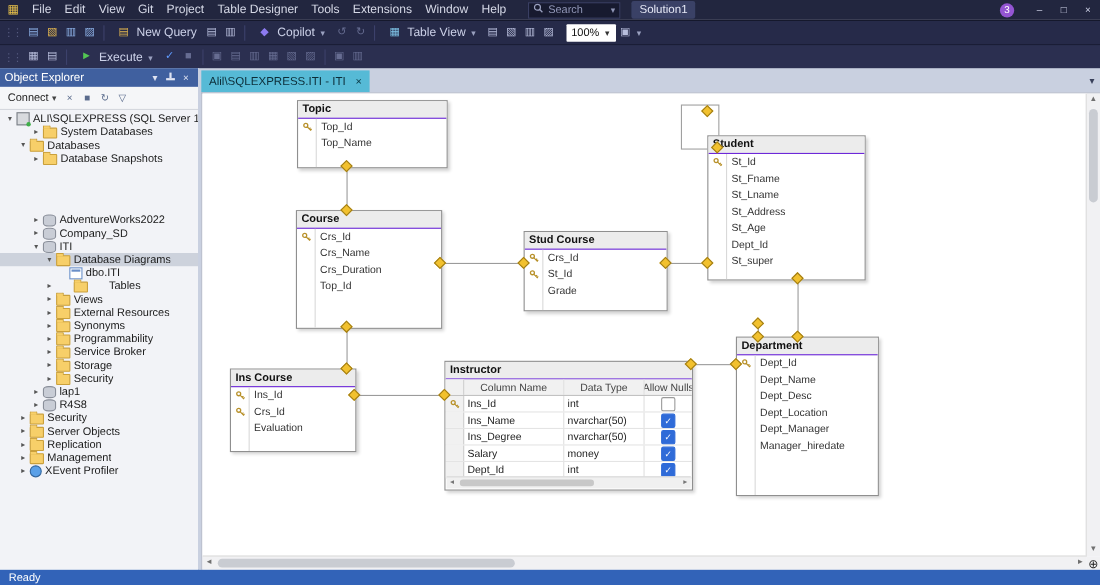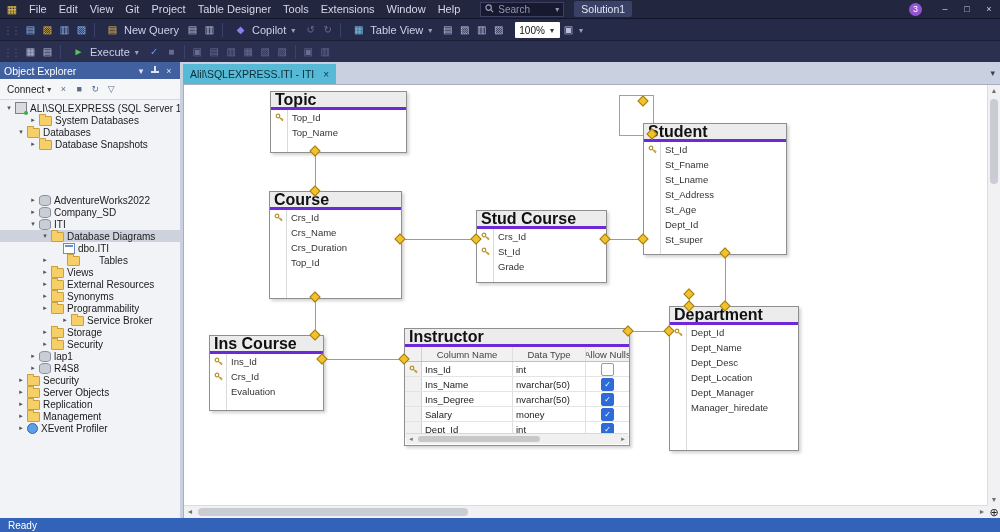--- a/index.html
+++ b/index.html
@@ -89,22 +89,22 @@
   .v-thumb{width:8px;height:85px;background:#c9ccd2;border-radius:4px;margin-top:2px;}
   .sc-a.bottom{margin-top:auto;}
   .h-thumb{height:8px;width:270px;background:#c9ccd2;border-radius:4px;margin-left:2px;}
   .sc-a.right{margin-left:auto;}
   .corner{position:absolute;right:0;bottom:0;width:12px;height:12px;background:#f1f1f3;display:flex;
     align-items:center;justify-content:center;font-size:11px;color:#222;}
 
   
   .dtable{position:absolute;background:#fff;border:1px solid #8f8f8f;box-shadow:2px 2px 3px rgba(0,0,0,.18);
     z-index:2;overflow:hidden;display:flex;flex-direction:column;}
-  .dt-title{height:15px;line-height:15px;background:#ececec;border-bottom:3px solid #6d28d9;
-    font-weight:bold;font-size:16px;padding-left:4px;color:#111;flex:none;white-space:nowrap;overflow:hidden;}
+  .dt-title{height:15px;line-height:15px;background:#ececec;border-bottom:1px solid #6d28d9;
+    font-weight:bold;font-size:10px;padding-left:4px;color:#111;flex:none;white-space:nowrap;overflow:hidden;}
   .dt-body{position:relative;flex:1;}
   .dt-body::before{content:"";position:absolute;left:16px;top:0;bottom:0;width:1px;background:#d9d9d9;}
   .dt-row{display:flex;height:15px;align-items:center;font-size:9.5px;color:#333;}
   .kc{width:16px;flex:none;display:flex;align-items:center;justify-content:center;}
   .cn{padding-left:5px;white-space:nowrap;overflow:hidden;}
 
   
   .g-row{display:flex;height:14px;border-bottom:1px solid #e4e4e4;font-size:9.5px;align-items:stretch;color:#222;}
   .g-head{background:#f1f1f1;border-bottom:1px solid #c2c2c2;}
   .g-sel{width:16px;flex:none;border-right:1px solid #d0d0d0;background:#f1f1f1;display:flex;align-items:center;justify-content:center;}
@@ -310,21 +310,21 @@
         <div class="tree-row" style="padding-left: 40px;">
           <span class="tw">▸</span>
           <span class="ti ti-folder"></span>
           <span class="tl">Synonyms</span>
         </div>
         <div class="tree-row" style="padding-left: 40px;">
           <span class="tw">▸</span>
           <span class="ti ti-folder"></span>
           <span class="tl">Programmability</span>
         </div>
-        <div class="tree-row" style="padding-left: 60px;">
+        <div class="tree-row" style="padding-left: 40px;">
           <span class="tw">▸</span>
           <span class="ti ti-folder"></span>
           <span class="tl">Service Broker</span>
         </div>
         <div class="tree-row" style="padding-left: 40px;">
           <span class="tw">▸</span>
           <span class="ti ti-folder"></span>
           <span class="tl">Storage</span>
         </div>
         <div class="tree-row" style="padding-left: 40px;">

